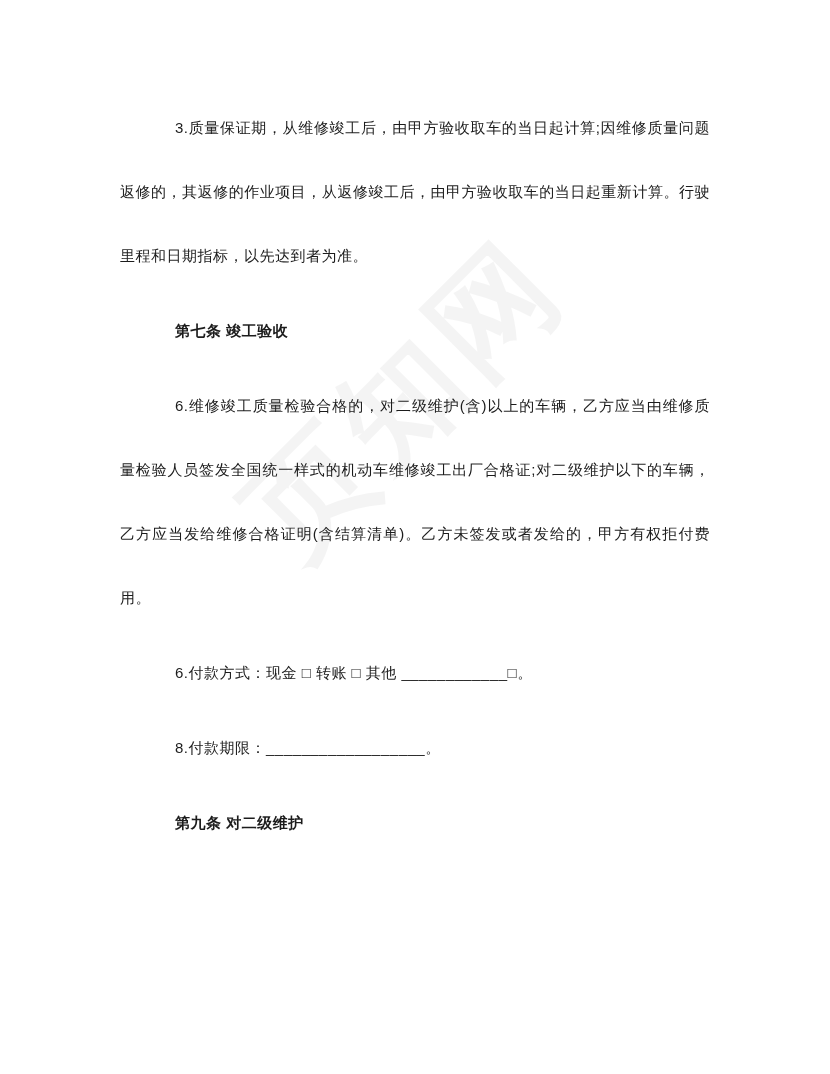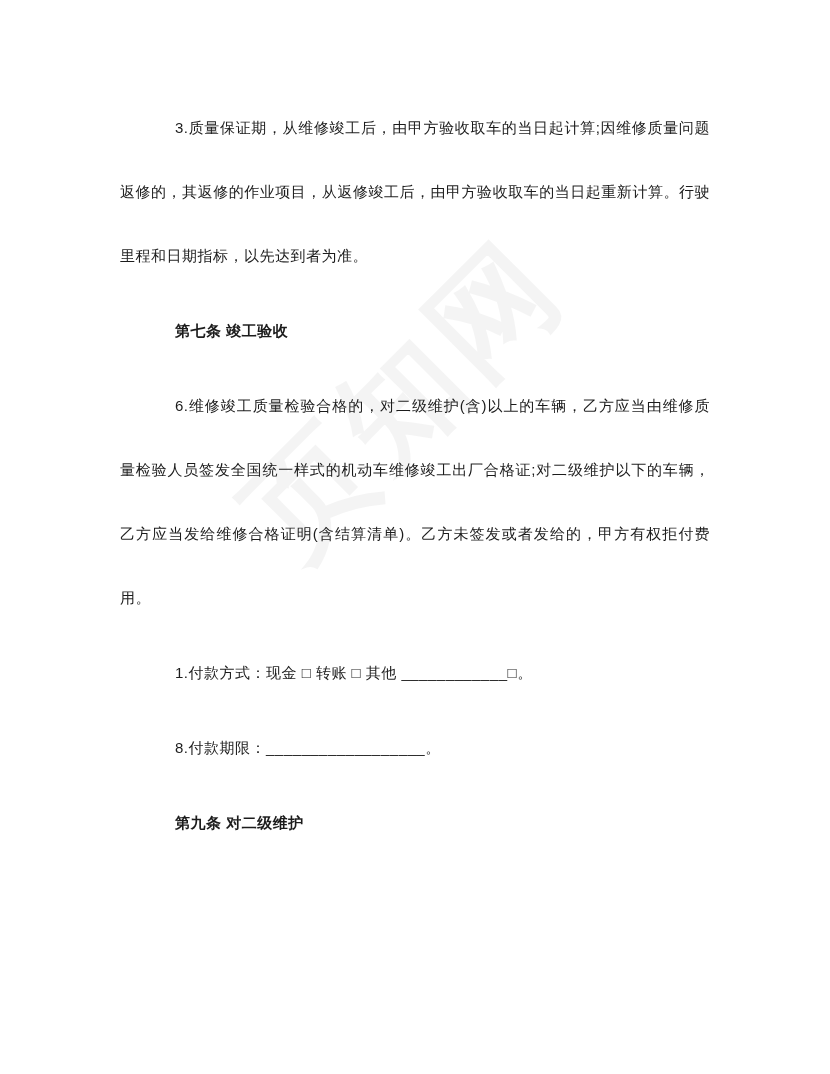--- a/index.html
+++ b/index.html
@@ -70,20 +70,20 @@
 
     <p class="body">3.质量保证期，从维修竣工后，由甲方验收取车的当日起计算;因维修质量问题返修的，其返修的作业项目，从返修竣工后，由甲方验收取车的当日起重新计算。行驶里程和日期指标，以先达到者为准。</p>
 
     <p class="heading">第七条 竣工验收</p>
 
 
     <p class="body">6.维修竣工质量检验合格的，对二级维护(含)以上的车辆，乙方应当由维修质量检验人员签发全国统一样式的机动车维修竣工出厂合格证;对二级维护以下的车辆，乙方应当发给维修合格证明(含结算清单)。乙方未签发或者发给的，甲方有权拒付费用。</p>
 
 
 
-    <p class="body">1.付款方式：现金 □ 转账 □ 其他 ____________□。</p>
+    <p class="body">6.付款方式：现金 □ 转账 □ 其他 ____________□。</p>
 
     <p class="body">8.付款期限：__________________。</p>
 
     <p class="heading">第九条 对二级维护</p>
 
   </div>
 </div>
 
 </body></html>

